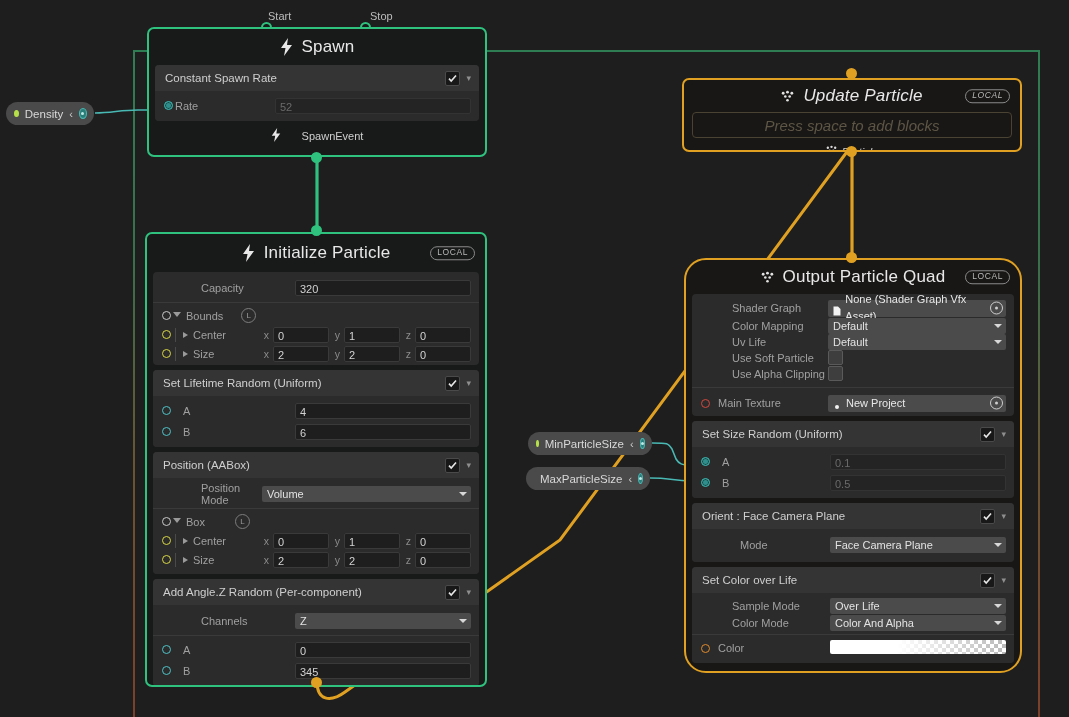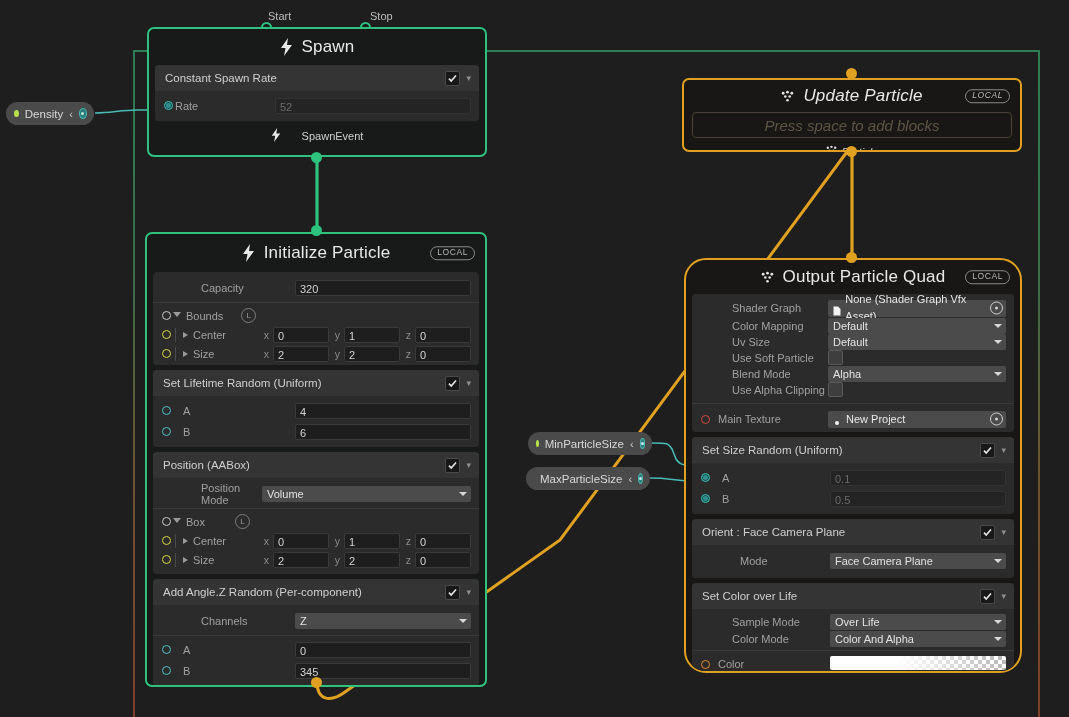--- a/index.html
+++ b/index.html
@@ -542,32 +542,27 @@
               </span>
             </span>
           </div>
           <div class="row" style="height:16px;">
             <span class="port"></span>
             <span class="lab" style="padding-left:20px;">Color Mapping</span>
             <span class="val"><span class="dropdown" style="width:178px;display:inline-block;">Default</span></span>
           </div>
           <div class="row" style="height:16px;">
             <span class="port"></span>
-            <span class="lab" style="padding-left:20px;">Uv Size</span>
+            <span class="lab" style="padding-left:20px;">Uv Life</span>
             <span class="val"><span class="dropdown" style="width:178px;display:inline-block;">Default</span></span>
           </div>
           <div class="row" style="height:16px;">
             <span class="port"></span>
             <span class="lab" style="padding-left:20px;">Use Soft Particle</span>
             <span class="val" style="width:178px;"><span class="smallbox" style="display:inline-block;"></span></span>
-          </div>
-          <div class="row" style="height:16px;">
-            <span class="port"></span>
-            <span class="lab" style="padding-left:20px;">Blend Mode</span>
-            <span class="val"><span class="dropdown" style="width:178px;display:inline-block;">Alpha</span></span>
           </div>
           <div class="row" style="height:16px;">
             <span class="port"></span>
             <span class="lab" style="padding-left:20px;">Use Alpha Clipping</span>
             <span class="val" style="width:178px;"><span class="smallbox" style="display:inline-block;"></span></span>
           </div>
           <div style="height:1px;background:#3a3a3a;margin:5px 0 4px 0;"></div>
           <div class="row" style="height:22px;">
             <span class="port">
                 <span class="pdot red"></span>

